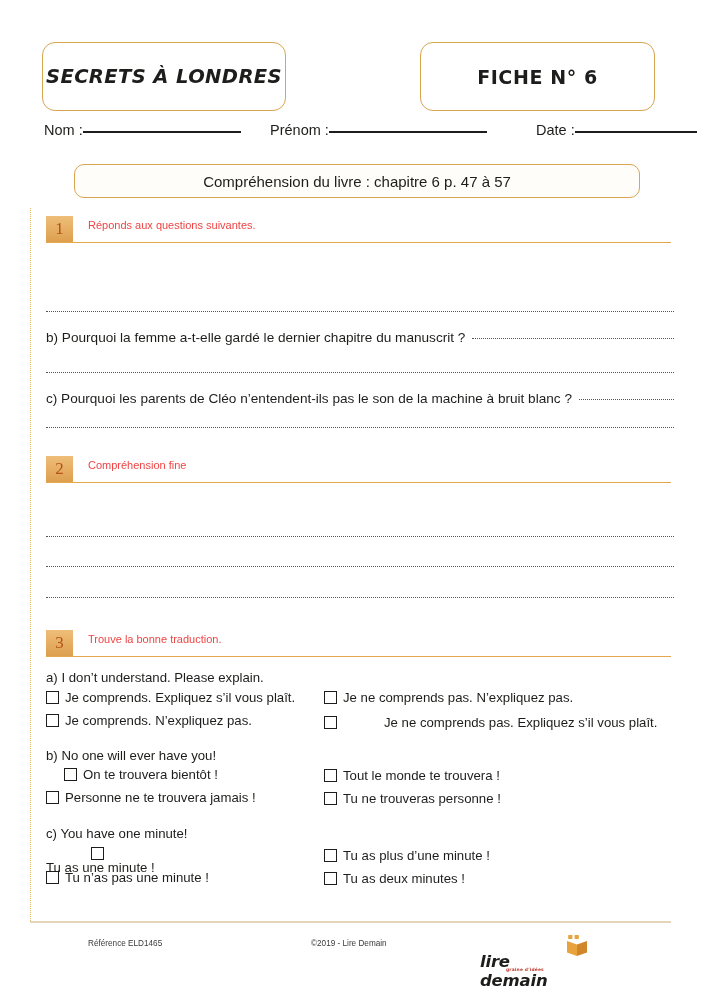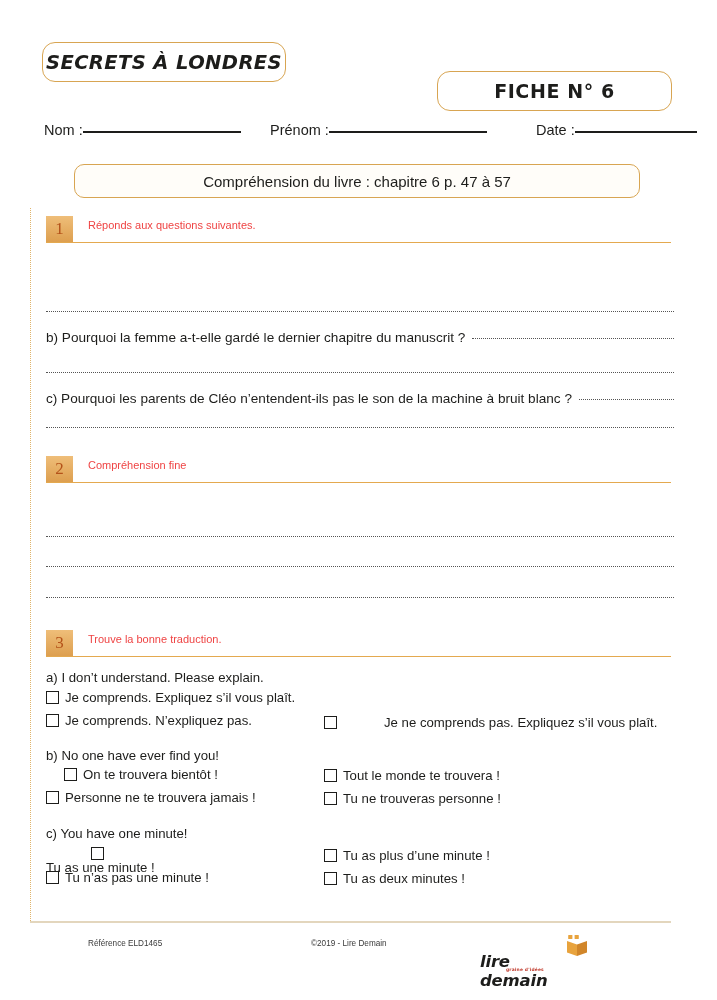--- a/index.html
+++ b/index.html
@@ -33,30 +33,29 @@
   }
   .pill {
     position: absolute;
     box-sizing: border-box;
     border: 1.6px solid #d8a552;
     border-radius: 13px;
     background: #ffffff;
     display: flex;
     align-items: center;
     justify-content: center;
-    height: 40px;
+    height: 69px;
   }
   .pill-title {
     left: 42px;
     width: 244px;
   }
   .pill-fiche {
-    left: 437px;
+    left: 420px;
     width: 235px;
-    margin-top: 29px;
   }
   .book-title {
     font-family: "DejaVu Sans", sans-serif;
     font-weight: bold;
     font-style: italic;
     font-size: 19.5px;
     letter-spacing: 0.4px;
     color: #1d1d1b;
     white-space: nowrap;
   }
@@ -353,30 +352,34 @@
     <div class="sec-badge">3</div>
     <div class="sec-title">Trouve la bonne traduction.</div>
     <div class="sec-underline"></div>
   </div>
 
   <div class="eng-prompt" style="top:670px;">a) I don’t understand. Please explain.</div>
   <div class="choice" style="left:46px; top:690px;">
     <span class="checkbox"></span>
     <span>Je comprends. Expliquez s’il vous plaît.</span>
   </div>
+  <div class="choice" style="left:324px; top:690px;">
+    <span class="checkbox"></span>
+    <span>Je ne comprends pas. N’expliquez pas.</span>
+  </div>
   <div class="choice" style="left:46px; top:713px;">
     <span class="checkbox"></span>
     <span>Je comprends. N’expliquez pas.</span>
   </div>
   <div class="choice" style="left:324px; top:715px;gap:41px;">
     <span class="checkbox"></span>
     <span>Je ne comprends pas. Expliquez s’il vous plaît.</span>
   </div>
 
-  <div class="eng-prompt" style="top:748px;">b) No one have ever find you!</div>
+  <div class="eng-prompt" style="top:748px;">b) No one will ever have you!</div>
   <div class="choice" style="left:64px; top:767px;">
     <span class="checkbox"></span>
     <span>On te trouvera bientôt !</span>
   </div>
   <div class="choice" style="left:324px; top:768px;">
     <span class="checkbox"></span>
     <span>Tout le monde te trouvera !</span>
   </div>
   <div class="choice" style="left:46px; top:790px;">
     <span class="checkbox"></span>

